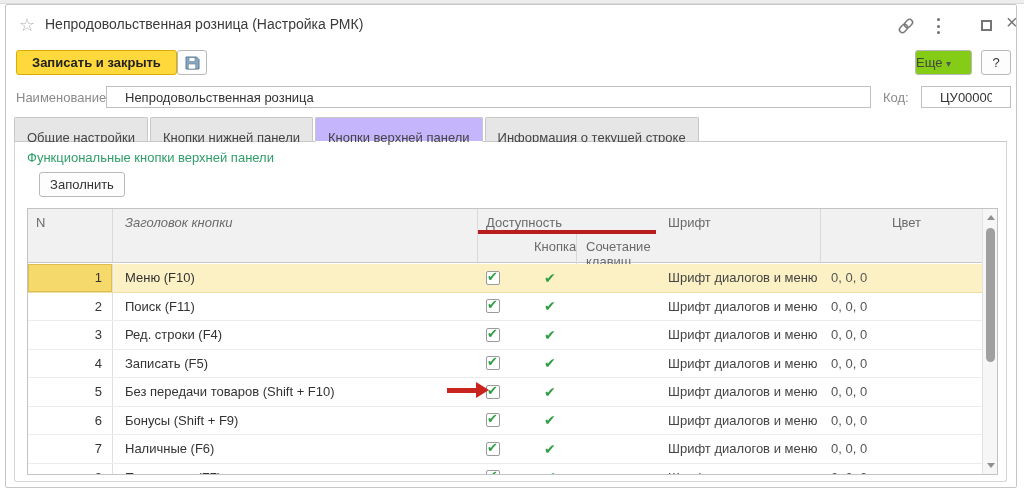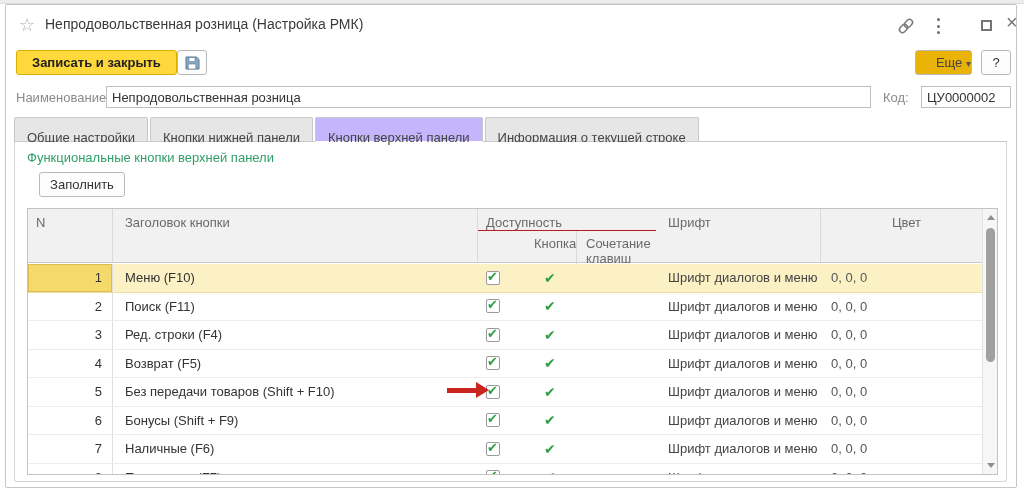--- a/index.html
+++ b/index.html
@@ -13,50 +13,50 @@
   .win-title { position:absolute; left:39px; top:11px; font-size:14px; color:#3a3a3a; }
   .icon-link { position:absolute; left:891px; top:12px; width:18px; height:18px; cursor:pointer; }
   .icon-kebab { position:absolute; left:931px; top:13px; width:4px; height:16px; display:flex; flex-direction:column; justify-content:space-between; cursor:pointer; }
   .icon-kebab i { width:3px; height:3px; border-radius:50%; background:#6e6e6e; }
   .icon-max { position:absolute; left:975px; top:15px; width:11px; height:11px; border:2px solid #757575; cursor:pointer; }
   .icon-close { position:absolute; left:1000px; top:6px; font-size:20px; color:#757575; cursor:pointer; }
 
   
   .btn-primary { position:absolute; left:10px; top:45px; height:25px; padding:0 15px; background:#ffd93b; border:1px solid #d9ae00; border-radius:3px; font-size:13px; font-weight:bold; color:#222; line-height:23px; cursor:pointer; }
   .btn-save { position:absolute; left:171px; top:45px; width:30px; height:25px; background:#fdfdfd; border:1px solid #b9b9b9; border-radius:3px; display:flex; align-items:center; justify-content:center; cursor:pointer; }
-  .btn-more { position:absolute; left:909px; top:45px; width:57px; height:25px; background:#eab308; border:1px solid #b9b9b9; border-radius:3px; font-size:13px; color:#444; text-align:right; line-height:23px; cursor:pointer; }
+  .btn-more { position:absolute; left:909px; top:45px; width:57px; height:25px; background:#84cc16; border:1px solid #b9b9b9; border-radius:3px; font-size:13px; color:#444; text-align:left; line-height:23px; cursor:pointer; }
   .btn-more .caret { font-size:10px; color:#555; }
   .btn-help { position:absolute; left:975px; top:45px; width:30px; height:25px; background:#fdfdfd; border:1px solid #b9b9b9; border-radius:3px; font-size:13px; color:#333; text-align:center; line-height:23px; cursor:pointer; }
 
   
   .lbl { position:absolute; font-size:13px; color:#8a8a8a; }
   .lbl-name { left:10px; top:85px; }
-  .inp { position:absolute; height:22px; border:1px solid #bfbfbf; font-size:13px; color:#333; padding:0 5px; font-family:inherit; background:#fff; }
+  .inp { position:absolute; height:22px; border:1px solid #bfbfbf; font-size:13px; color:#333; padding:0 18px; font-family:inherit; background:#fff; }
   .inp-name { left:100px; top:81px; width:765px; }
   .lbl-code { left:877px; top:85px; }
   .inp-code { left:907px; top:81px; width:90px;margin-left:8px; }
 
   
   .tabs { position:absolute; left:8px; top:112px; width:993px; height:25px; border-bottom:1px solid #c8c8c8; display:flex; align-items:flex-end; }
   .tab { height:24px; line-height:23px; padding:8px 12px; font-size:13px; color:#444; background:#e6e6e6; border:1px solid #c8c8c8; border-bottom:none; border-radius:2px 2px 0 0; margin-right:2px; cursor:pointer; position:relative; }
   .tab.active { background:#c4b5fd; height:25px; line-height:24px; margin-bottom:-1px; border-bottom:1px solid #fff; z-index:2; }
 
   
   .panel { position:absolute; left:8px; top:137px; width:993px; height:340px; border:1px solid #d4d4d4; border-top:none; border-radius:0 0 3px 3px; background:#fff; }
   .section-heading { position:absolute; left:12px; top:8px; font-size:13px; color:#2f9e68; }
   .btn-fill { position:absolute; left:12px; top:30px; width:86px; height:25px; background:#fdfdfd; border:1px solid #b9b9b9; border-radius:3px; font-size:13px; color:#333; text-align:center; line-height:23px; cursor:pointer;margin-left:12px; }
 
   
   .tbl { position:absolute; left:12px; top:66px; width:971px; height:267px; border:1px solid #c3c3c3; background:#fff; overflow:hidden; }
   .thead { position:absolute; left:0; top:0; width:954px; height:54px; background:#f1f1f1; border-bottom:1px solid #c9c9c9; display:flex; font-size:13px; color:#6a6a6a; }
   .th { padding:6px 0 0 8px; border-right:1px solid #d9d9d9; }
   .th-num { width:85px; }
-  .th-caption { width:365px; padding-left:12px; }
+  .th-caption { width:365px; padding-left:12px;font-style:italic; }
   .th-group { width:178px; display:flex; flex-direction:column; }
-  .th-group-top { height:27px; padding:6px 0 0 8px; border-bottom:1px solid #b91c1c; }
+  .th-group-top { height:27px; padding:6px 0 0 8px; border-bottom:4px solid #b91c1c; }
   .th-group-bottom { flex:1; display:flex;margin-left:48px; }
   .th-btn { width:51px; padding:5px 0 0 8px; border-right:1px solid #d9d9d9; }
   .th-short { flex:1; padding:5px 0 0 9px; }
   .th-font { width:165px; padding-left:12px; }
   .th-color { flex:1; padding-left:10px; border-right:none;text-align:center; }
 
   .tbody { position:absolute; left:0; top:55px; width:954px; height:210px; overflow:hidden; }
   .trow { display:flex; height:28.5px; border-bottom:1px solid #ececec; font-size:13px; color:#333; background:#fff; align-items:center; cursor:pointer; }
   .trow.selected { background:#fcf1c5; border-bottom:1px solid #eedfa6; }
   .td-num { width:85px; height:100%; display:flex; align-items:center; justify-content:flex-end; padding-right:10px; border-right:1px solid #e0e0e0; }
@@ -187,21 +187,21 @@
                 <div class="cbx">
                   <span class="mark">✔</span>
                 </div>
               </div>
               <div class="td-short"><span class="mark-plain">✔</span></div>
               <div class="td-font">Шрифт диалогов и меню</div>
               <div class="td-color">0, 0, 0</div>
             </div>
             <div class="trow">
               <div class="td-num">4</div>
-              <div class="td-caption">Возврат (F5)</div>
+              <div class="td-caption">Записать (F5)</div>
               <div class="td-btn">
                 <div class="cbx">
                   <span class="mark">✔</span>
                 </div>
               </div>
               <div class="td-short"><span class="mark-plain">✔</span></div>
               <div class="td-font">Шрифт диалогов и меню</div>
               <div class="td-color">0, 0, 0</div>
             </div>
             <div class="trow">

